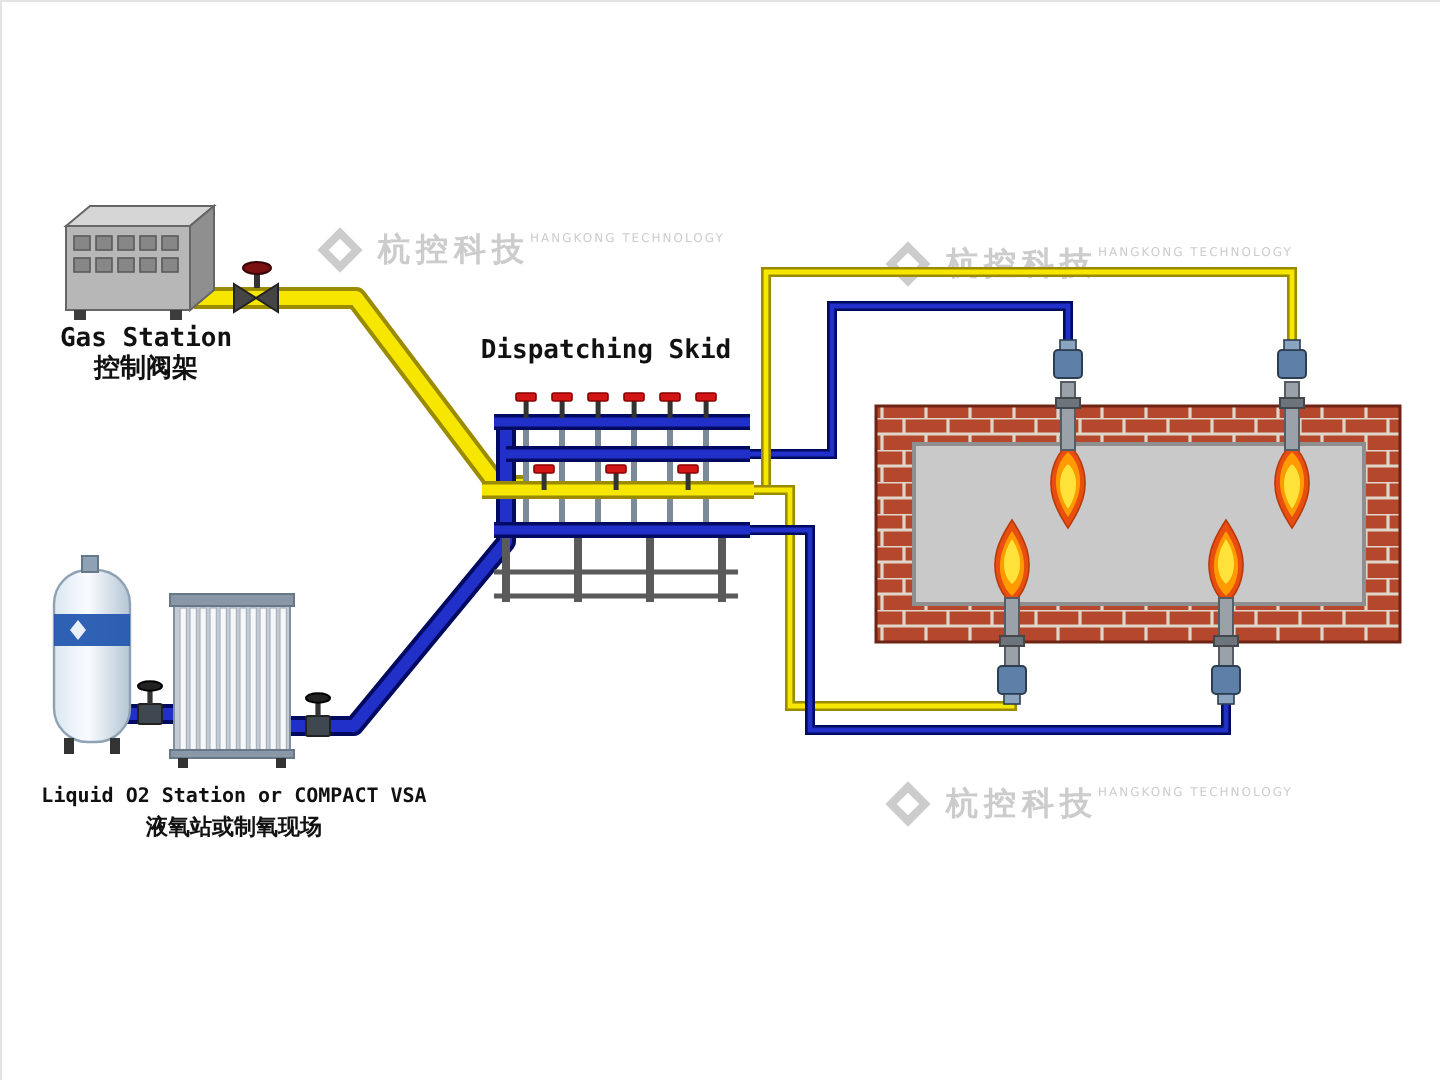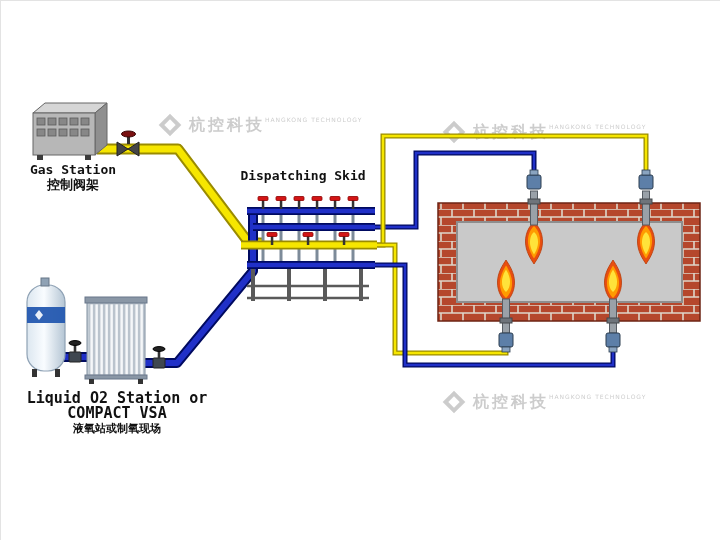--- a/index.html
+++ b/index.html
@@ -20,21 +20,21 @@
   .pb-core{stroke:var(--blue-core);fill:none;}
   .brick-fill{fill:var(--brick-red);}
   .mortar-line{stroke:var(--mortar);}
   .flame-outer{fill:var(--flame-outer);stroke:#b83a08;stroke-width:.8;}
   .flame-mid{fill:var(--flame-mid);}
   .flame-core{fill:var(--flame-core);}
   
   .label{position:absolute;z-index:2;text-align:center;color:#111;}
   .lbl-en{font-family:"DejaVu Sans Mono","Liberation Mono",monospace;font-weight:bold;font-size:13px;line-height:15px;}
   .lbl-cn{font-weight:bold;font-size:13px;line-height:16px;}
-  .lbl-en.small{font-size:15px;}
+  .lbl-en.small{font-size:10px;}
   .lbl-cn.small{font-size:11px;}
   
   .watermark{position:absolute;z-index:0;display:flex;align-items:center;gap:6px;opacity:.85;}
   .wm-logo{width:26px;height:28px;position:relative;flex:0 0 auto;}
   .wm-diamond{display:block;width:16px;height:16px;background:var(--watermark-gray);
               transform:rotate(45deg);position:absolute;left:5px;top:6px;}
   .wm-diamond::after{content:"";position:absolute;left:4px;top:4px;width:8px;height:8px;background:#fff;}
   .wm-text{display:flex;}
   .wm-cn{font-size:16px;font-weight:bold;letter-spacing:3px;color:var(--watermark-gray);line-height:18px;}
   .wm-en{font-size:6px;letter-spacing:1px;color:var(--watermark-gray);line-height:8px;}

